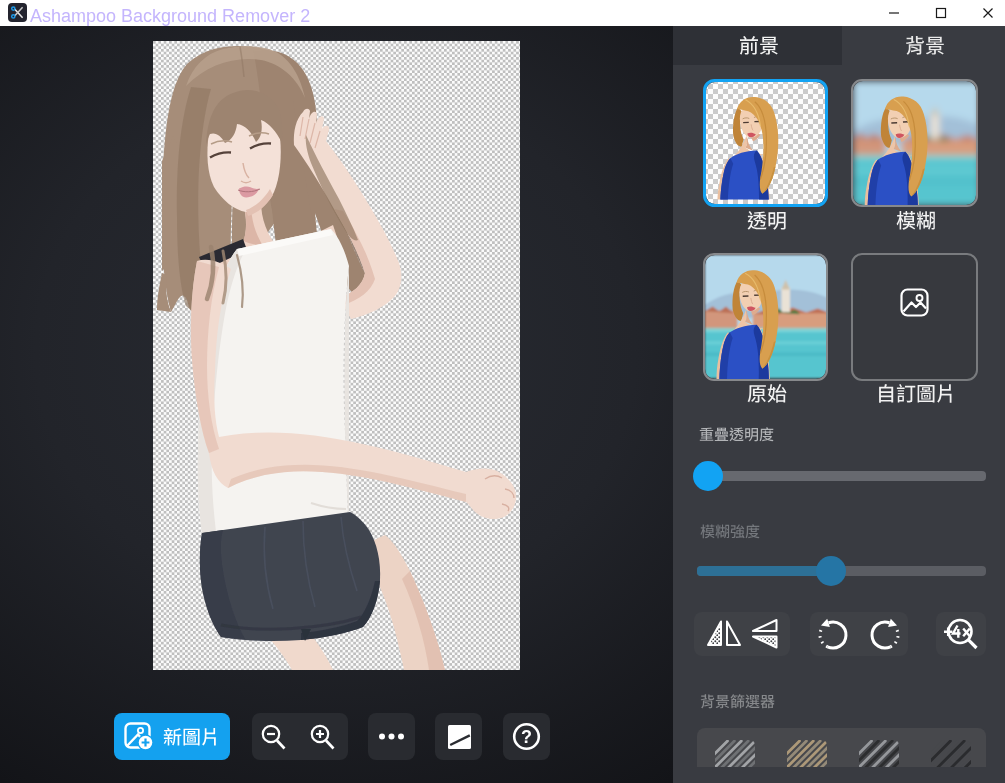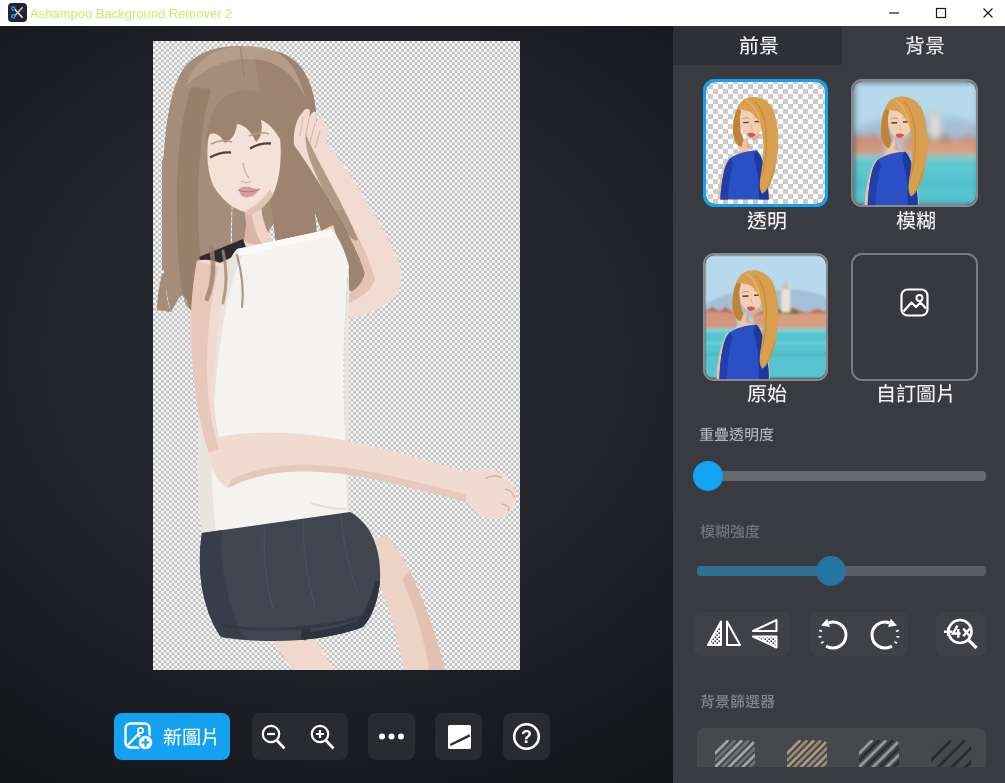--- a/index.html
+++ b/index.html
@@ -9,21 +9,21 @@
 <div class="abs" style="left:0;top:0;width:1005px;height:783px;background:radial-gradient(ellipse 600px 520px at 336px 350px,#282b32 0%,#22242a 50%,#131418 100%)"></div>
 
 <div class="abs" style="left:0;top:0;width:1005px;height:26px;background:#ffffff"></div>
 <svg class="abs" style="left:8px;top:3px" width="19" height="19" viewBox="0 0 19 19">
  <rect x="0" y="0" width="19" height="19" rx="4" fill="#23242e"></rect>
  <path d="M6.8,6.2 L14.6,14.8" stroke="#e8e8e8" stroke-width="1.5"></path>
  <path d="M6.8,12.8 L14.6,4.2" stroke="#c8c8c8" stroke-width="1.5"></path>
  <circle cx="5.3" cy="5.6" r="1.6" fill="none" stroke="#1e9ae8" stroke-width="1.5"></circle>
  <circle cx="5.3" cy="13.4" r="1.6" fill="none" stroke="#1e9ae8" stroke-width="1.5"></circle>
 </svg>
-<div class="abs" style="left:30px;top:6px;font-size:13px;color:#bef264">Ashampoo Background Remover 2</div>
+<div class="abs" style="left:30px;top:6px;font-size:18px;color:#c4b5fd">Ashampoo Background Remover 2</div>
 <svg class="abs" style="left:884px;top:0" width="121" height="26" viewBox="0 0 121 26">
  <path d="M5,13 L15,13" stroke="#1a1a1a" stroke-width="1.2"></path>
  <rect x="52.5" y="8.5" width="9" height="9" fill="none" stroke="#1a1a1a" stroke-width="1.2"></rect>
  <path d="M99.5,8.5 L108.5,17.5 M99.5,17.5 L108.5,8.5" stroke="#1a1a1a" stroke-width="1.2"></path>
 </svg>
 
 <svg class="abs" style="left:153px;top:41px" width="367" height="629" viewBox="0 0 367 629">
 <defs>
       <pattern id="cbc" width="5.34" height="5.34" patternUnits="userSpaceOnUse">
         <rect width="5.34" height="5.34" fill="#fbfbfb"></rect>

